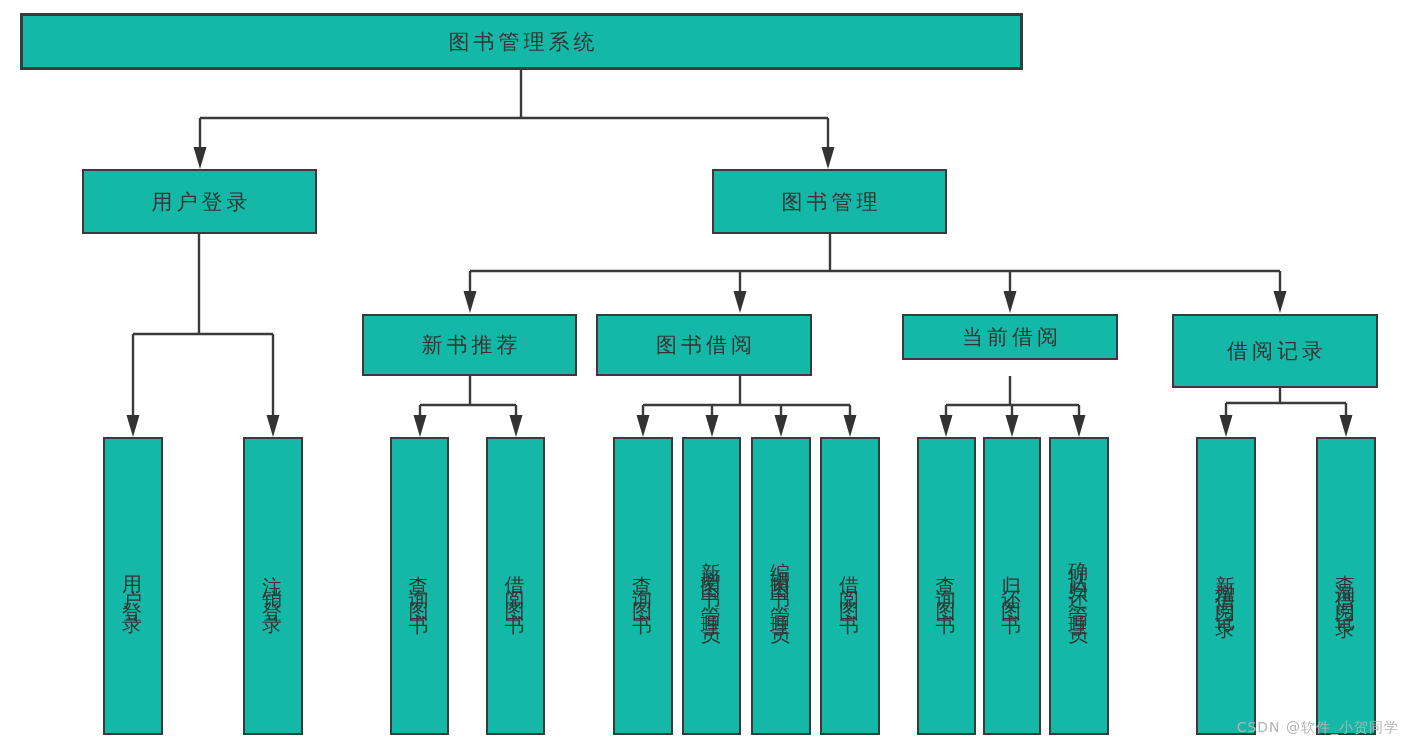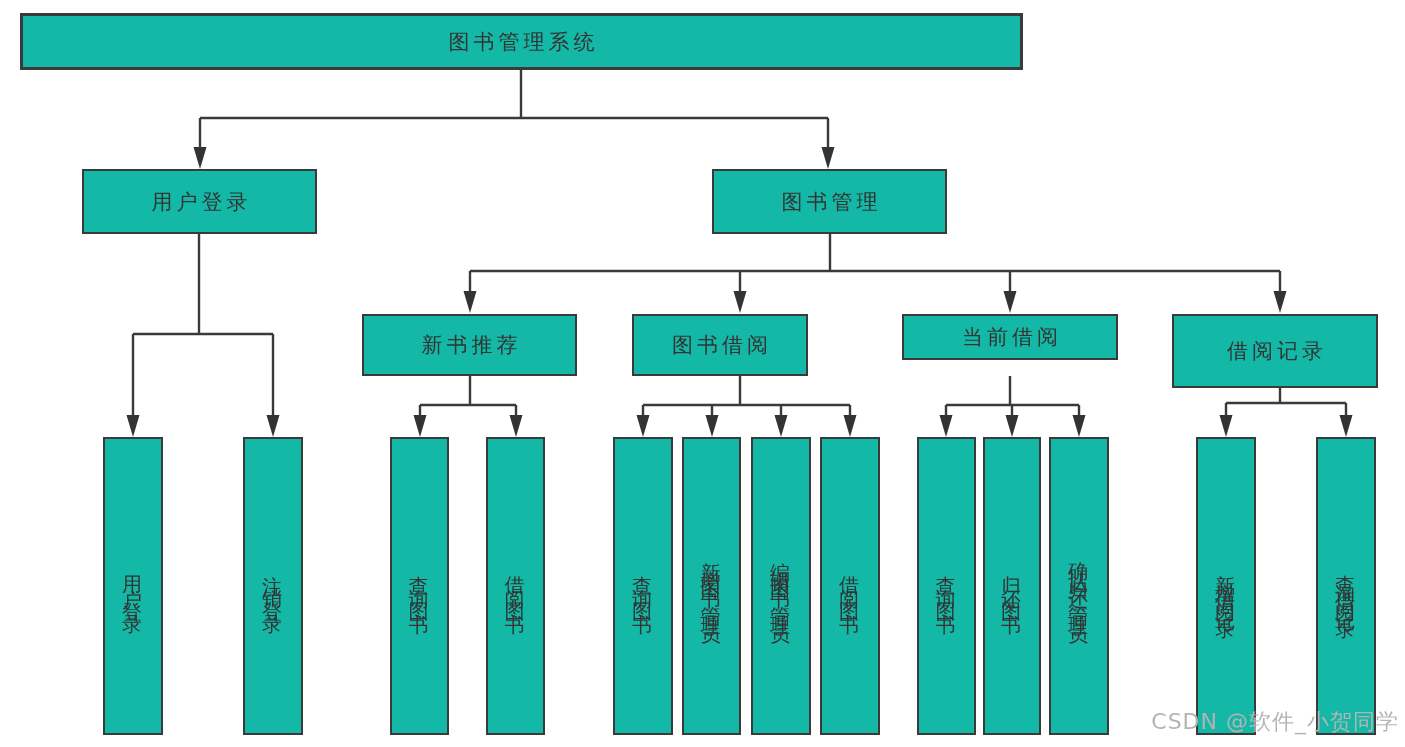--- a/index.html
+++ b/index.html
@@ -33,21 +33,21 @@
     font-size:20px;
     color:#333333;
     white-space:nowrap;
   }
   .v4 span{letter-spacing:13px;}
   .v6 span{letter-spacing:9px;}
   .v9 span{letter-spacing:9px;}
   .watermark{
     position:absolute;
     right:6px;bottom:10px;
-    font-size:22px;
+    font-size:14px;
     color:#b4b4b4;
     letter-spacing:1px;
     white-space:nowrap;
     z-index:3;
   }
 </style>
 </head>
 <body>
 
 <div id="stage">
@@ -102,21 +102,21 @@
   <div class="box h" style="left:82px;top:169px;width:235px;height:65px">
     <span>用户登录</span>
   </div>
   <div class="box h" style="left:712px;top:169px;width:235px;height:65px">
     <span>图书管理</span>
   </div>
 
   <div class="box h" style="left:362px;top:314px;width:215px;height:62px">
     <span>新书推荐</span>
   </div>
-  <div class="box h" style="left:632px;top:314px;width:176px;height:62px">
+  <div class="box h" style="left:596px;top:314px;width:216px;height:62px">
     <span>图书借阅</span>
   </div>
   <div class="box h" style="left:902px;top:314px;width:216px;height:46px">
     <span>当前借阅</span>
   </div>
   <div class="box h" style="left:1172px;top:314px;width:206px;height:74px">
     <span>借阅记录</span>
   </div>
 
   <div class="box leaf v4" style="left:103px;top:437px;width:60px;height:298px">

